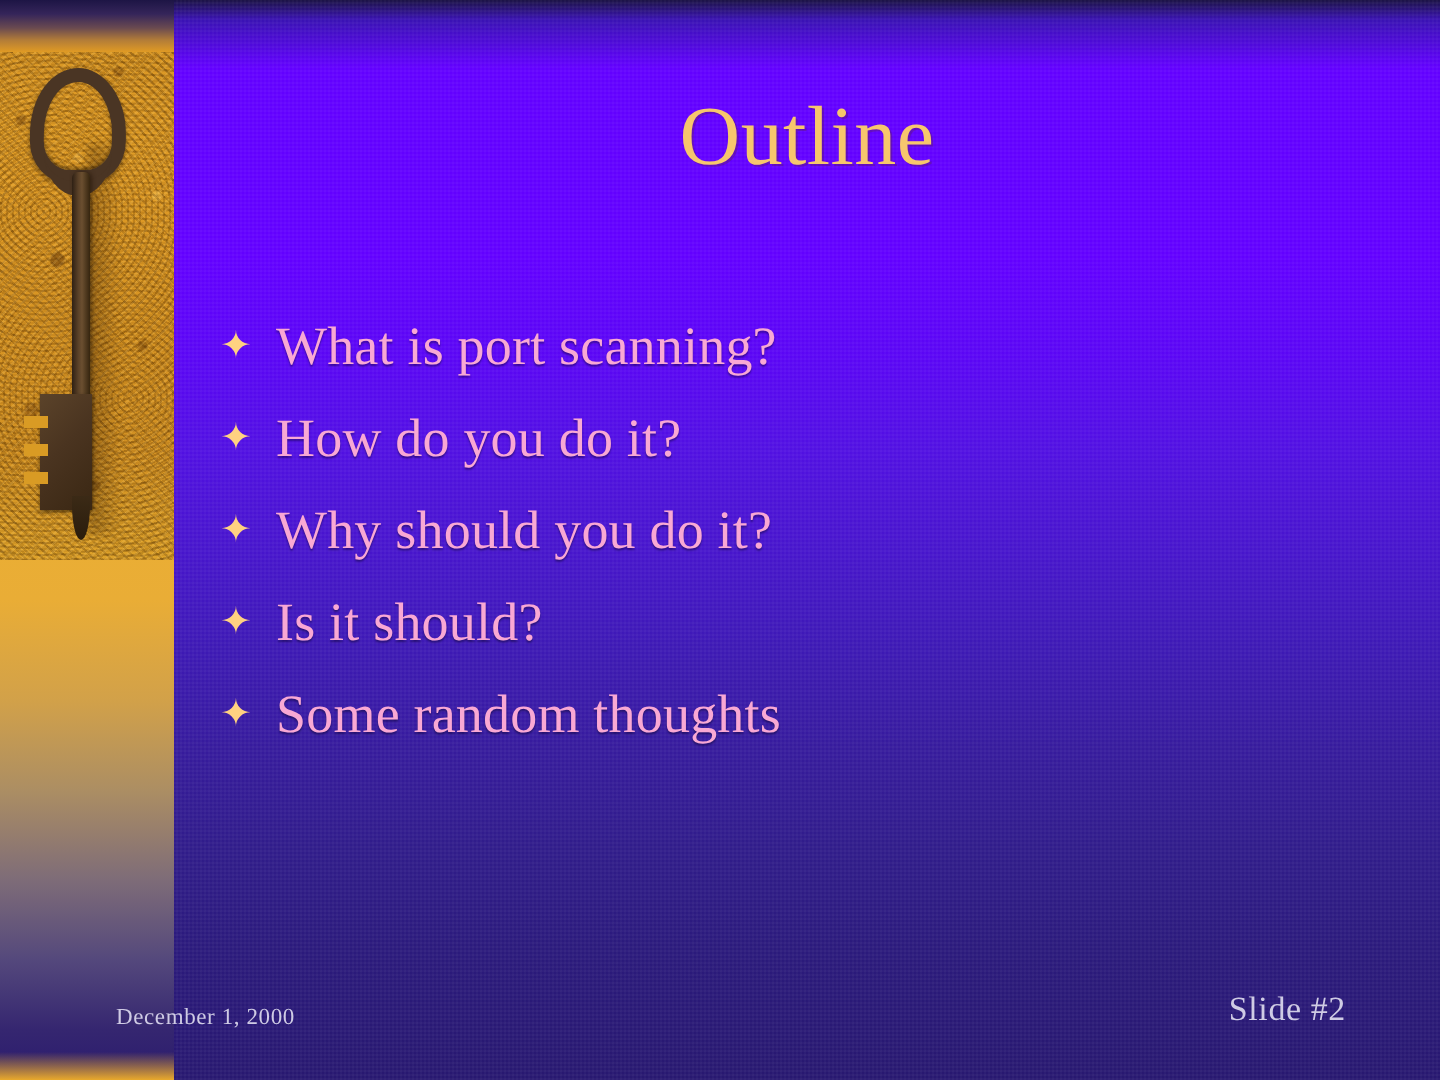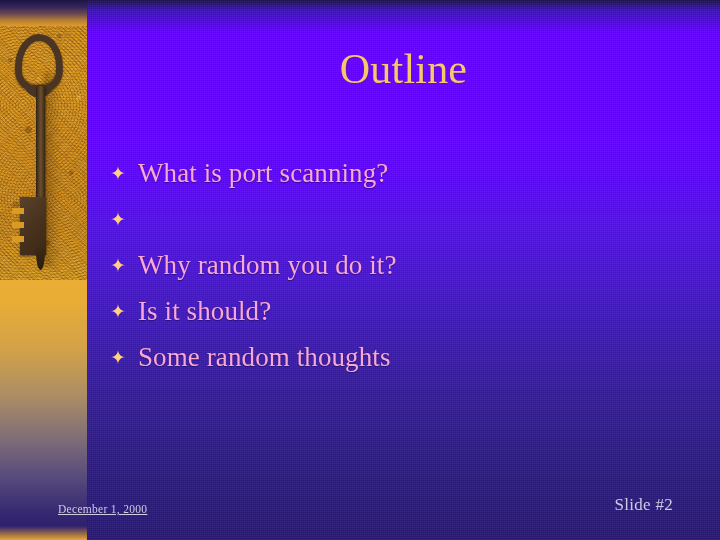--- a/index.html
+++ b/index.html
@@ -176,21 +176,21 @@
     font-size:27px;
     line-height:30px;
     letter-spacing:.1px;
     text-shadow:0 1px 1px rgba(10,5,40,.45);
     white-space:nowrap;
   }
 
   
   .footer-date{
     position:absolute; left:58px; bottom:25px;
-    color:#cfcbe4; font-size:11.5px; letter-spacing:.3px;text-decoration:underline;
+    color:#cfcbe4; font-size:11.5px; letter-spacing:.3px;
   }
   .footer-slide{
     position:absolute; right:47px; bottom:25px;
     color:#cfcbe4; font-size:17px; letter-spacing:.3px;
   }
 </style>
 </head>
 <body>
 
 <div class="slide">
@@ -226,25 +226,26 @@
 
   <div class="bullets">
 
     <div class="bullet-row">
       <span class="bullet-star">✦</span>
       <span class="bullet-text">What is port scanning?</span>
     </div>
 
     <div class="bullet-row">
       <span class="bullet-star">✦</span>
-    </div>
-
-    <div class="bullet-row">
-      <span class="bullet-star">✦</span>
-      <span class="bullet-text">Why random you do it?</span>
+      <span class="bullet-text">How do you do it?</span>
+    </div>
+
+    <div class="bullet-row">
+      <span class="bullet-star">✦</span>
+      <span class="bullet-text">Why should you do it?</span>
     </div>
 
     <div class="bullet-row">
       <span class="bullet-star">✦</span>
       <span class="bullet-text">Is it should?</span>
     </div>
 
     <div class="bullet-row">
       <span class="bullet-star">✦</span>
       <span class="bullet-text">Some random thoughts</span>

